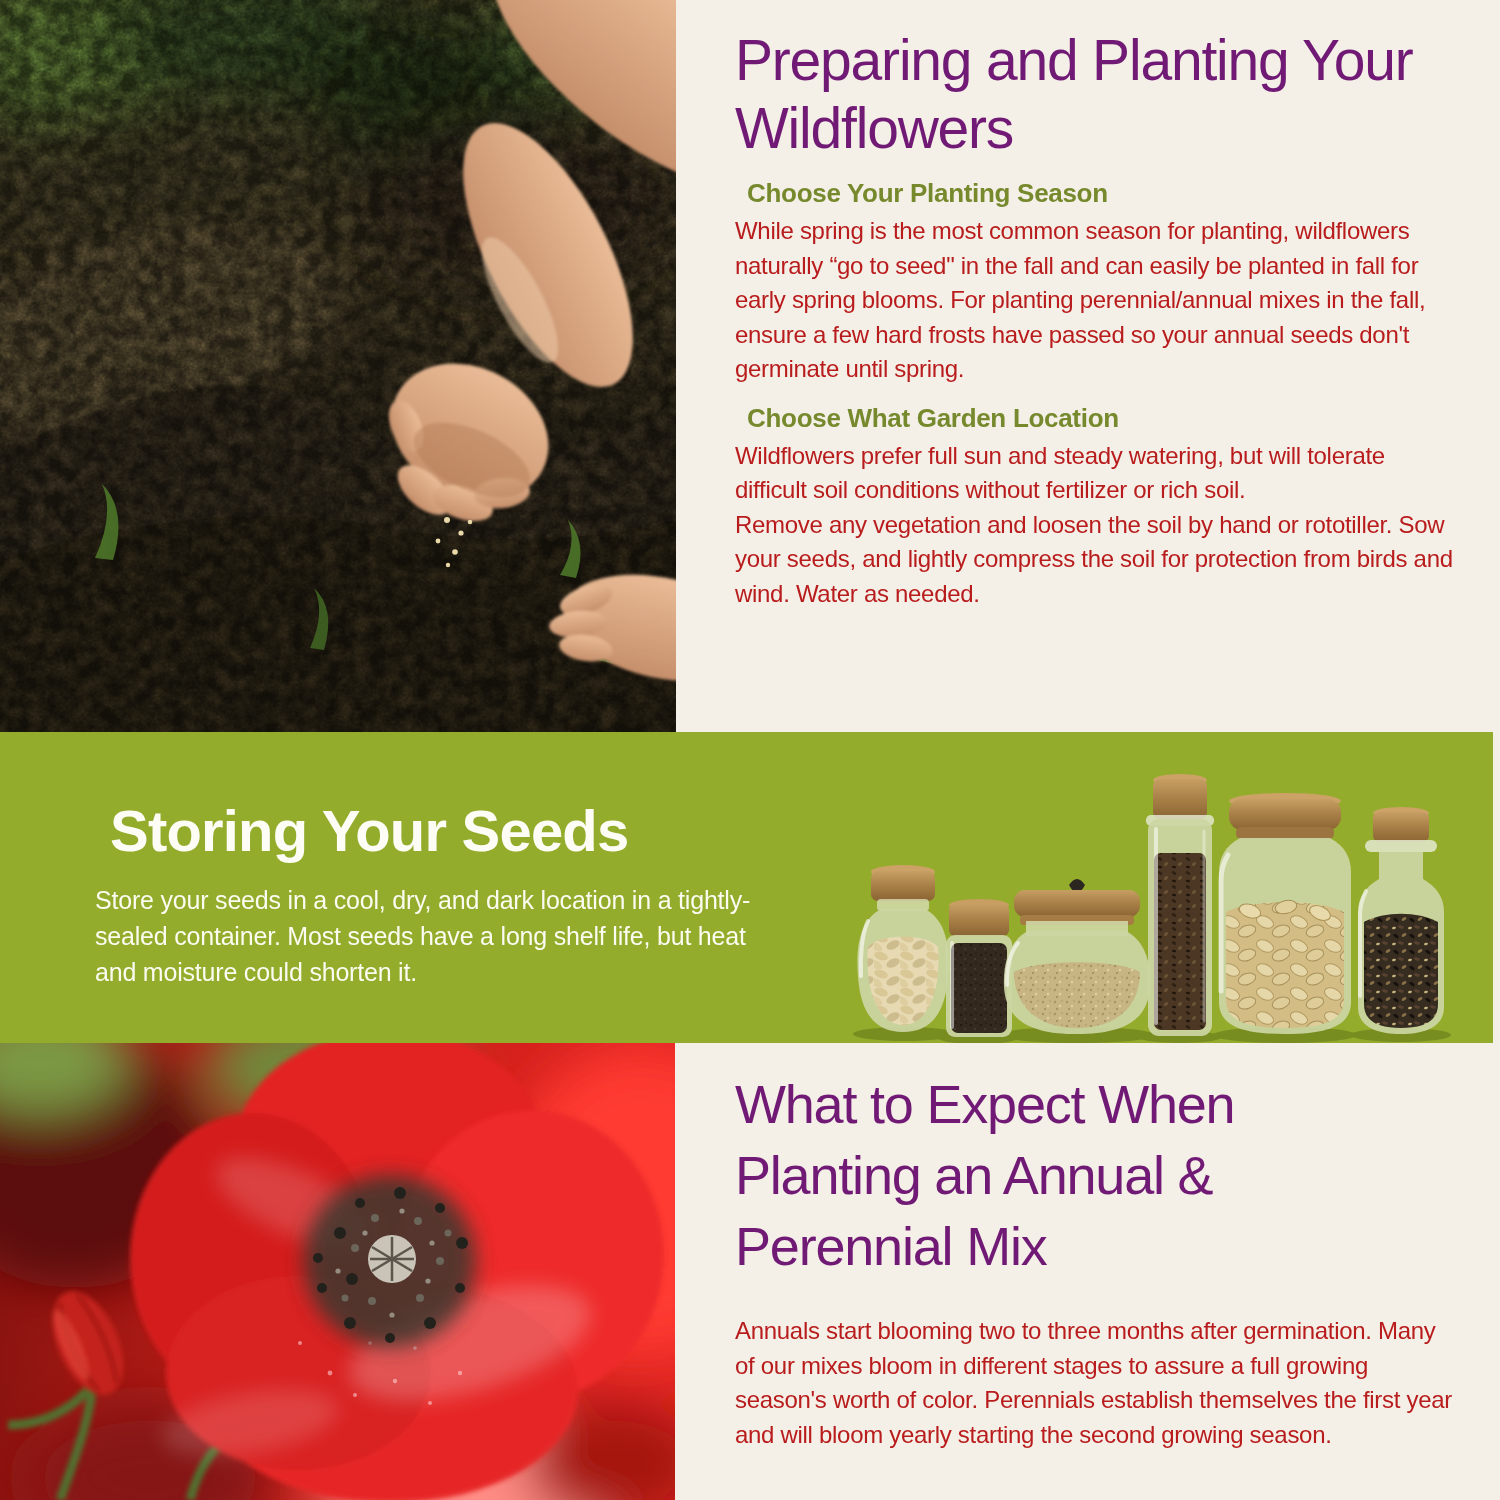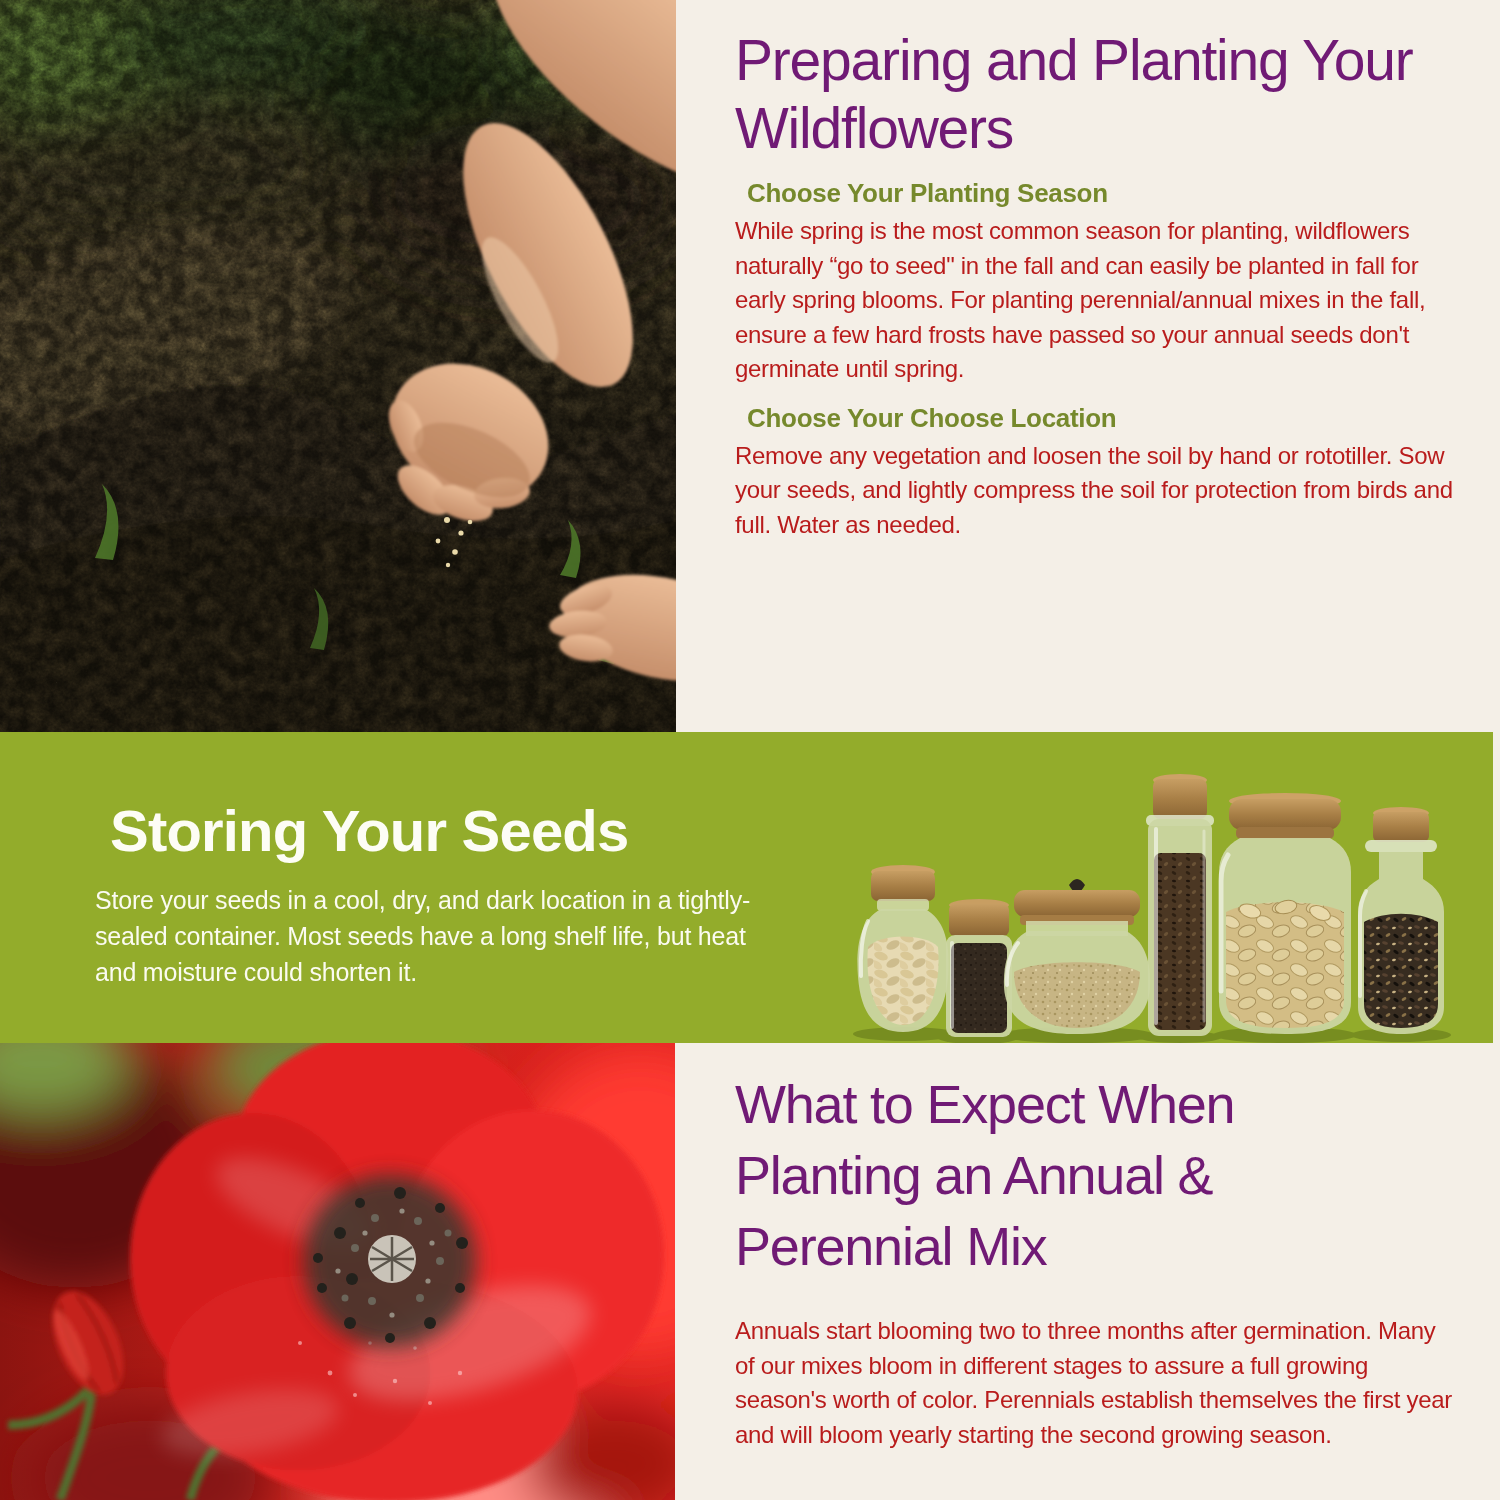--- a/index.html
+++ b/index.html
@@ -131,23 +131,24 @@
         </g>
       </svg>
     </div>
 
     <div class="panel panel1">
       <h1 class="h-big h1">Preparing and Planting Your Wildflowers</h1>
 
       <h2 class="subhead">Choose Your Planting Season</h2>
       <p class="body-text">While spring is the most common season for planting, wildflowers naturally “go to seed" in the fall and can easily be planted in fall for early spring blooms. For planting perennial/annual mixes in the fall, ensure a few hard frosts have passed so your annual seeds don't germinate until spring.</p>
 
-      <h2 class="subhead">Choose Your Choose Location</h2>
-
-      <p class="body-text">Remove any vegetation and loosen the soil by hand or rototiller. Sow your seeds, and lightly compress the soil for protection from birds and full. Water as needed.</p>
+      <h2 class="subhead">Choose What Garden Location</h2>
+      <p class="body-text">Wildflowers prefer full sun and steady watering, but will tolerate difficult soil conditions without fertilizer or rich soil.</p>
+
+      <p class="body-text">Remove any vegetation and loosen the soil by hand or rototiller. Sow your seeds, and lightly compress the soil for protection from birds and wind. Water as needed.</p>
     </div>
   </section>
 
   <section class="band">
     <h2 class="band-title">Storing Your Seeds</h2>
     <p class="band-body">Store your seeds in a cool, dry, and dark location in a tightly-sealed container. Most seeds have a long shelf life, but heat and moisture could shorten it.</p>
 
     <div class="jars">
       <svg width="645" height="272" viewBox="0 0 645 272">
         <defs>

